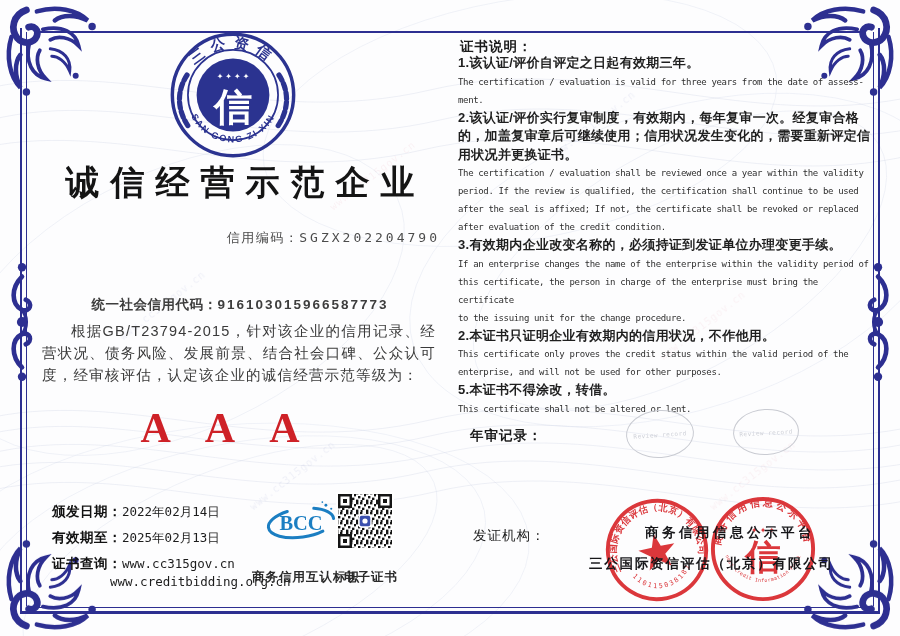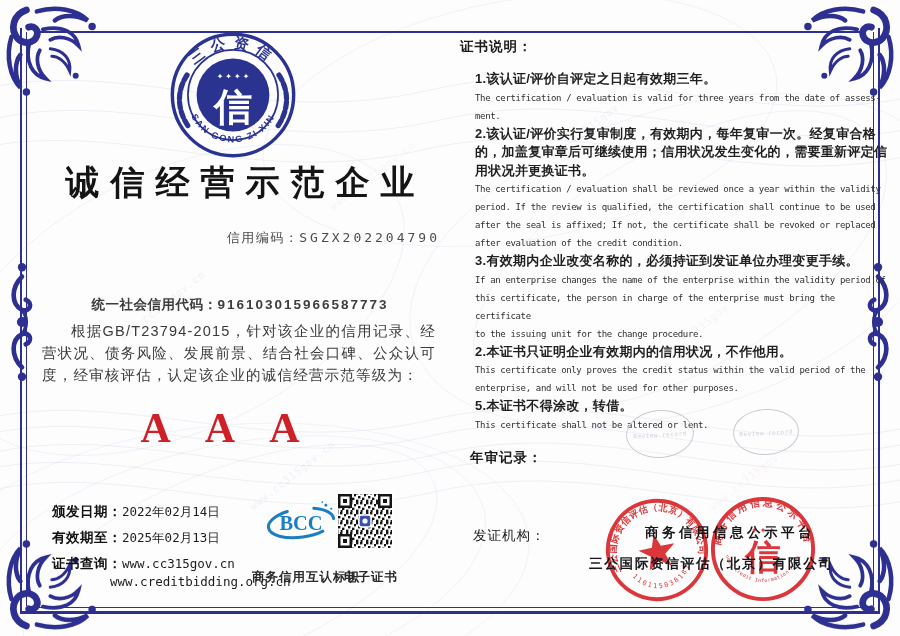--- a/index.html
+++ b/index.html
@@ -45,25 +45,25 @@
          font-family:"Liberation Serif","DejaVu Serif",serif;font-weight:bold;
          font-size:42px;color:#ce2127;letter-spacing:34px;text-indent:34px;}
   .inforow{position:absolute;left:52px;font-size:13.5px;color:#111;}
   .inforow .lb{font-weight:bold;letter-spacing:.5px;}
   .inforow .v{font-family:"DejaVu Sans Mono",monospace;font-size:12.5px;color:#1c1c1c;}
   .bcc{left:260px;top:499px;width:82px;height:48px;}
   .qr{left:336px;top:492px;width:58px;height:58px;}
   .cap{position:absolute;font-size:12.5px;font-weight:bold;color:#2a2a2a;letter-spacing:1px;}
   
   .rc-head{left:460px;top:38px;font-size:13.5px;font-weight:bold;color:#1a1a1a;letter-spacing:1px;}
-  .rc-list{left:458px;top:70px;width:414px;margin-left:17px;}
+  .rc-list{left:458px;top:54px;width:414px;}
   .rc-list .zh{font-size:13px;line-height:18.5px;color:#1f1f1f;font-weight:600;letter-spacing:.3px;}
   .rc-list .en{font-family:"DejaVu Sans Mono",monospace;font-size:9px;letter-spacing:-0.35px;
                line-height:18px;color:#2e2e2e;white-space:pre-line;}
-  .review-lb{left:470px;top:427px;font-size:13.5px;font-weight:bold;color:#1a1a1a;letter-spacing:1px;margin-top:22px;}
+  .review-lb{left:470px;top:427px;font-size:13.5px;font-weight:bold;color:#1a1a1a;letter-spacing:1px;}
   .stamp{position:absolute;border:1.6px solid #c9cbd2;border-radius:50%;
          display:flex;align-items:center;justify-content:center;
          font-family:"DejaVu Sans Mono",monospace;font-size:6px;color:#cfd1d8;letter-spacing:.5px;}
   .stamp1{left:626px;top:410px;width:66px;height:46px;transform:rotate(-4deg);}
   .stamp2{left:733px;top:409px;width:64px;height:44px;transform:rotate(-3deg);}
   .issuer-lb{left:473px;top:527px;font-size:13.5px;font-weight:normal;color:#1a1a1a;letter-spacing:1px;}
   .seal{position:absolute;}
   .seal1{left:604px;top:497px;width:106px;height:106px;}
   .seal2{left:708px;top:494px;width:110px;height:110px;}
   .platline{left:645px;top:524px;width:230px;font-size:13.5px;font-weight:600;color:#17171a;

